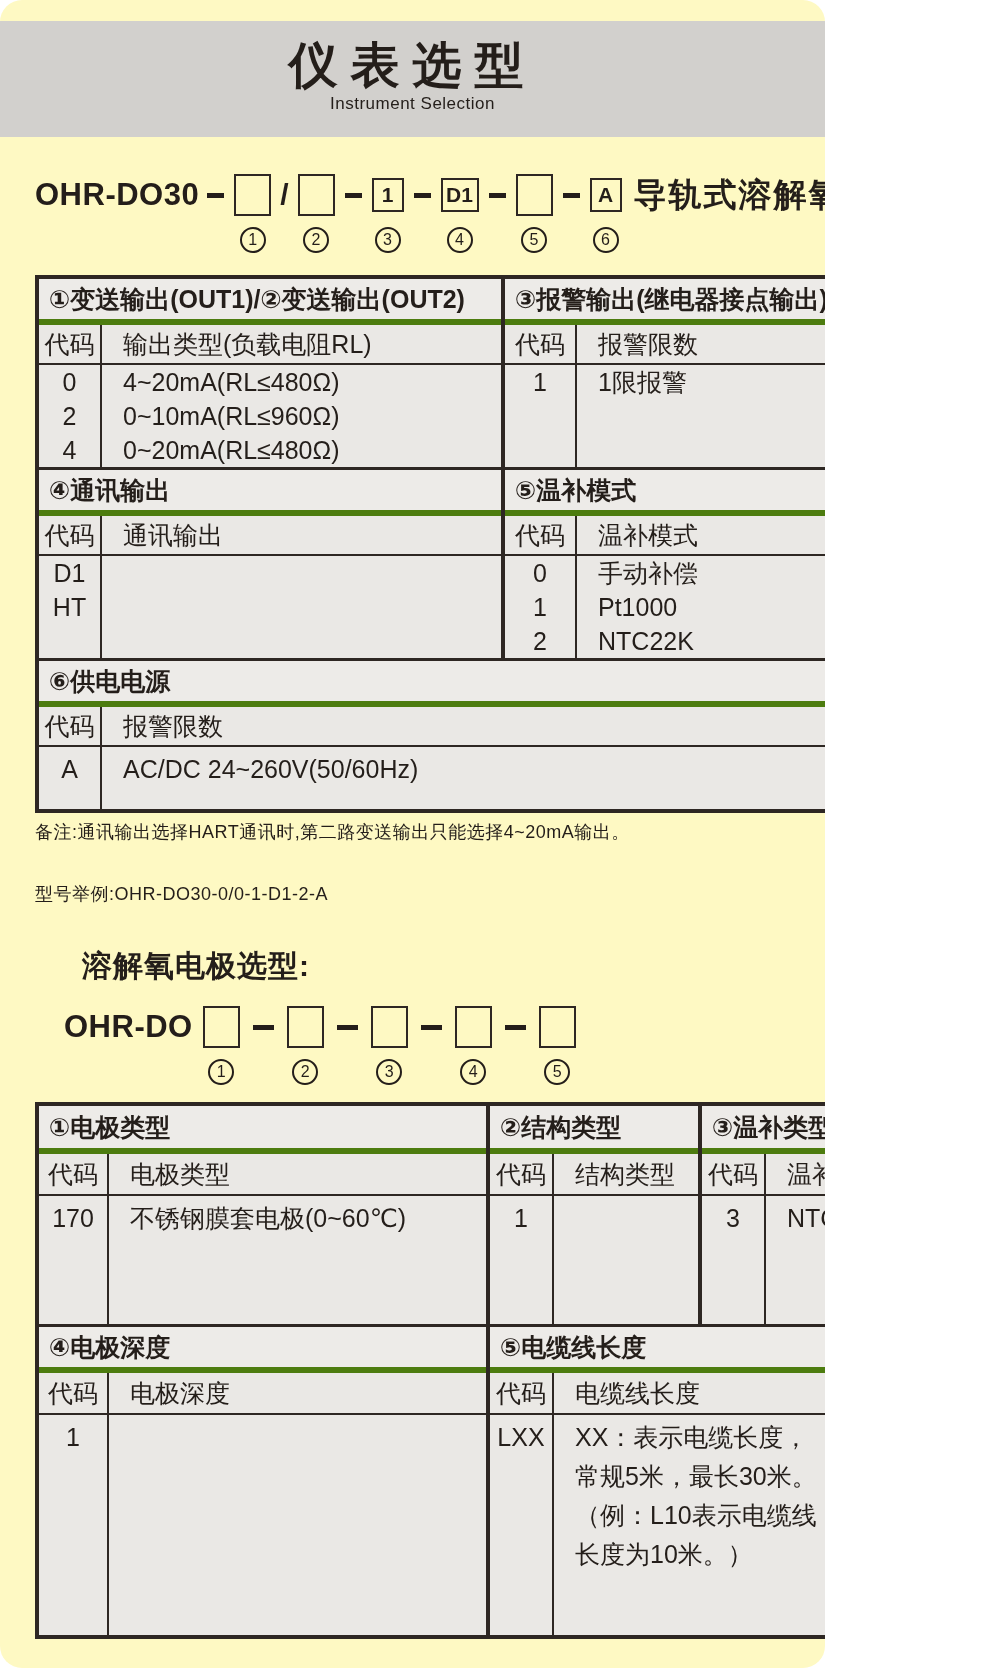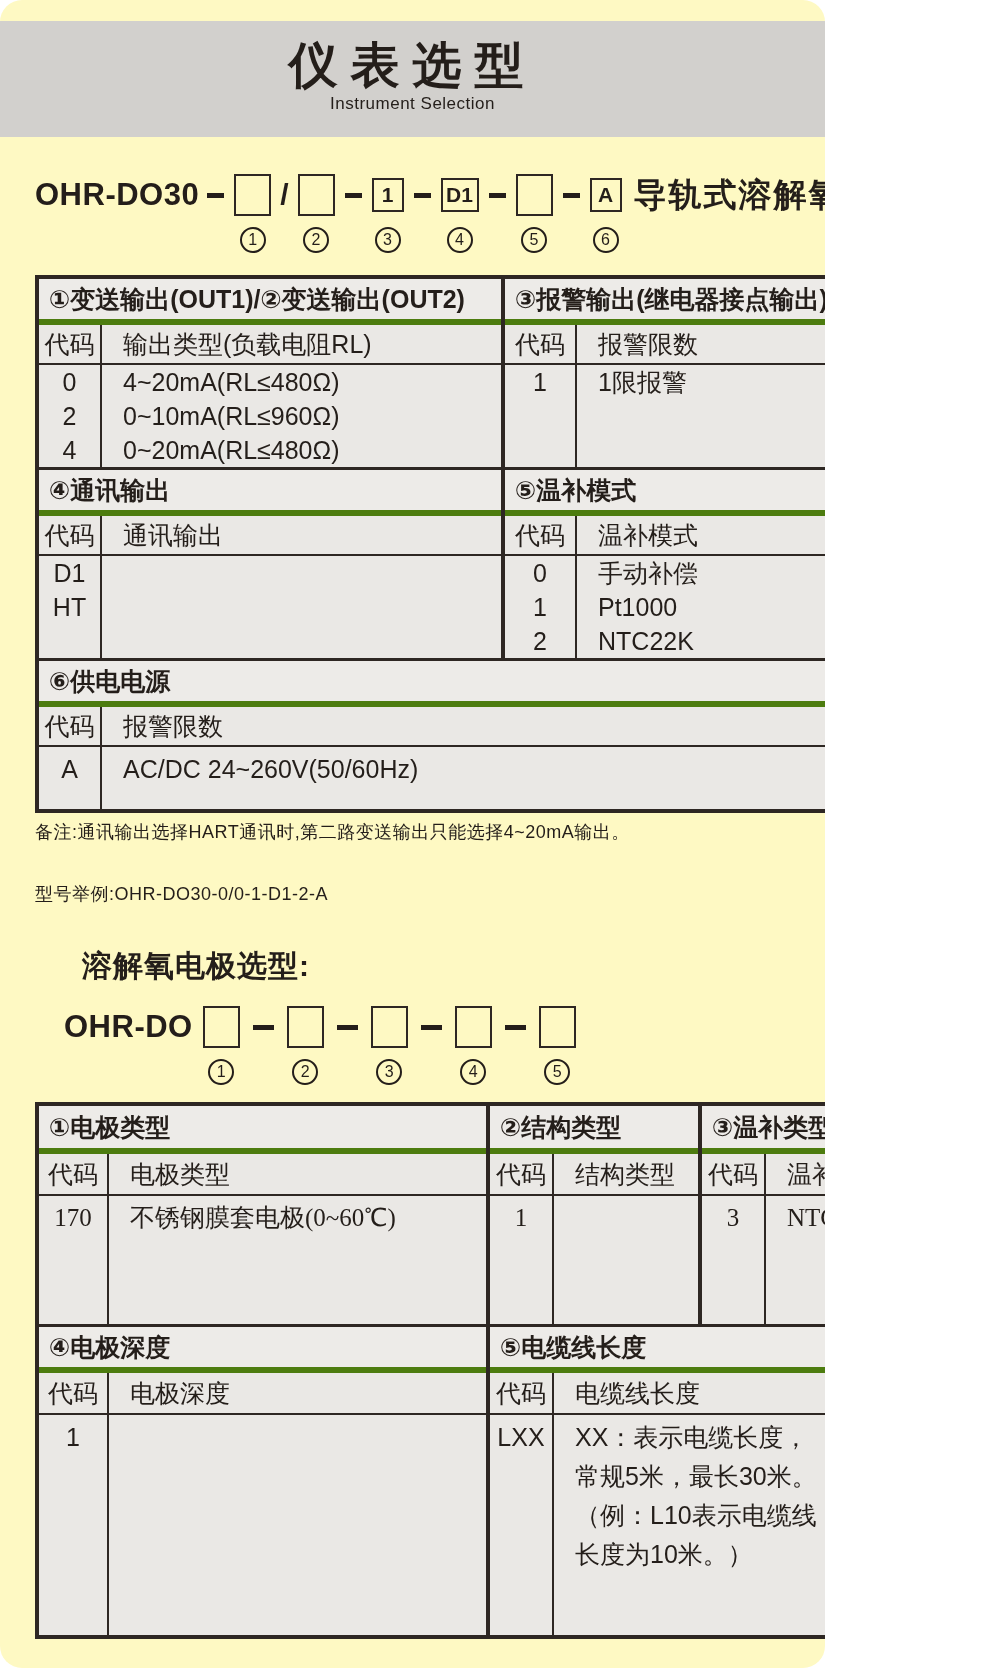--- a/index.html
+++ b/index.html
@@ -51,21 +51,21 @@
   .pair.c70{grid-template-columns:70px 1fr;}
   .pair.c64{grid-template-columns:64px 1fr;}
   .code-col{border-right:2px solid #2e2723; text-align:center; min-width:0;}
   .desc-col{padding-left:21px; min-width:0;}
   .hdr{border-bottom:2px solid #2e2723; font-size:25px;}
   .hdr.h38 > div{height:38px; line-height:38px;}
   .hdr.h40 > div{height:40px; line-height:40px;}
   .data{font-size:25px;}
   .data.h102{height:102px;}
   .data.h62{height:62px;}
-  .data.h128{height:128px;font-family:Liberation Serif, serif;}
+  .data.h128{height:128px;}
   .data.h220{height:220px;}
   .rowline{height:34px; line-height:34px; white-space:nowrap;}
   .rowline.tall{height:40px; line-height:40px; padding-top:2px;}
   .mline{height:39px; line-height:39px; white-space:nowrap;}
   .data .desc-col .rowline{overflow:hidden;}
 
   
   .freetext{position:absolute; left:35px; font-size:18px; letter-spacing:0.5px; white-space:nowrap;}
   .subhead{position:absolute; left:50px; font-size:30px; font-weight:bold; letter-spacing:1px;}
 </style>

